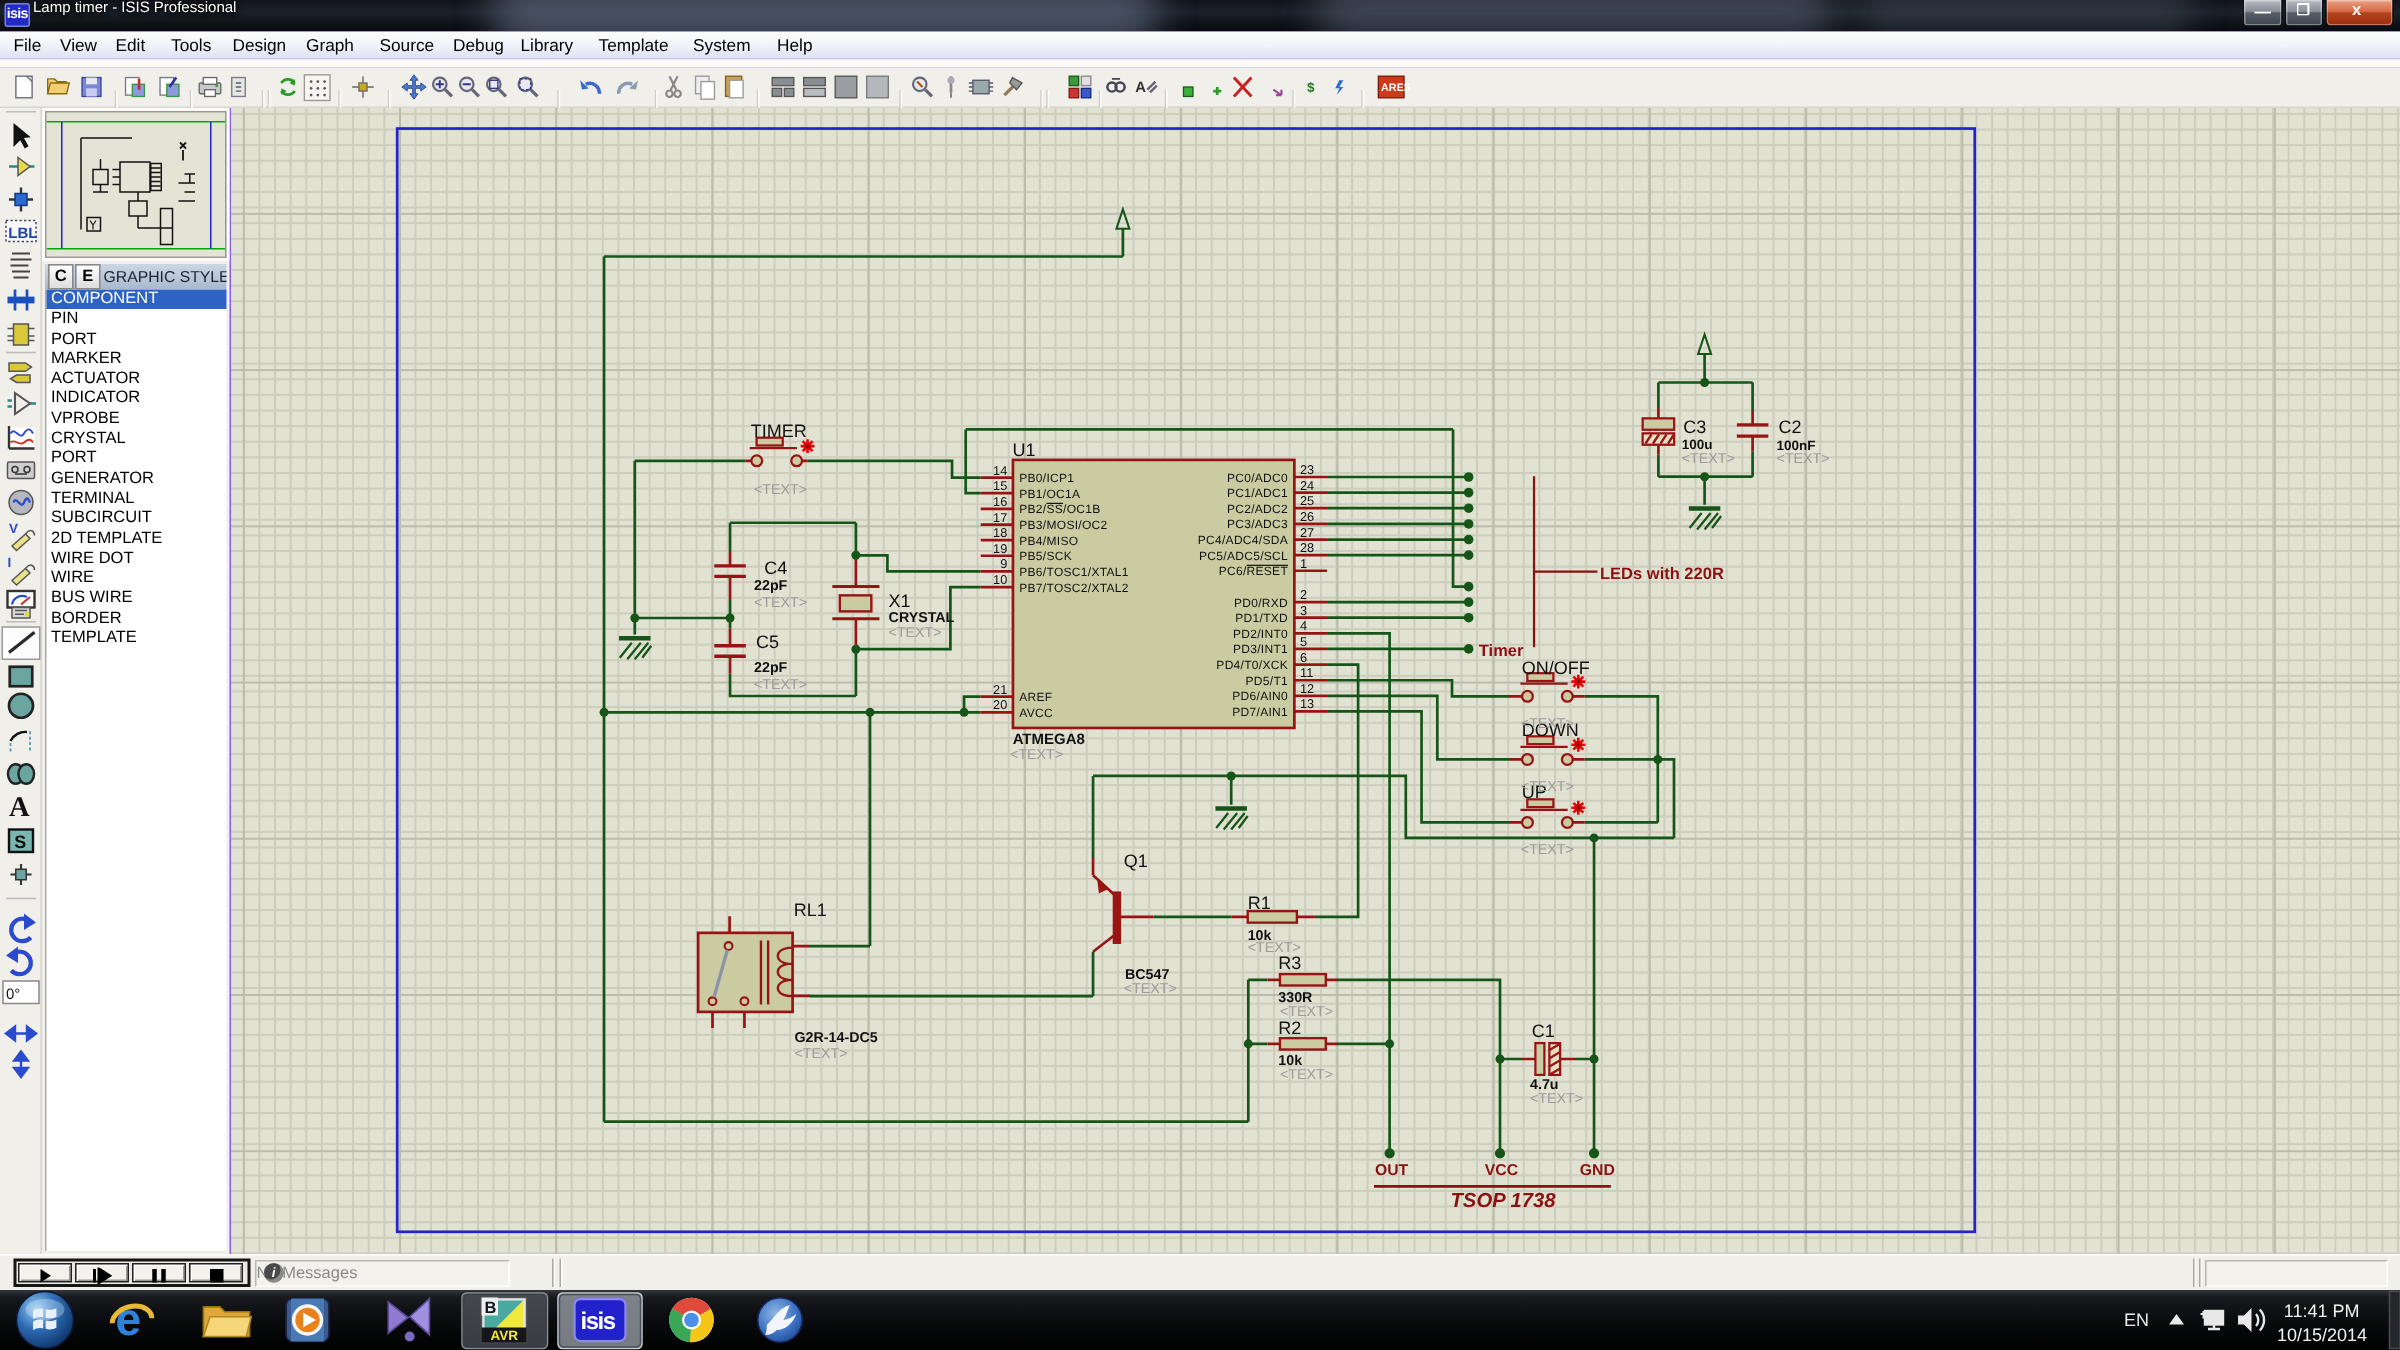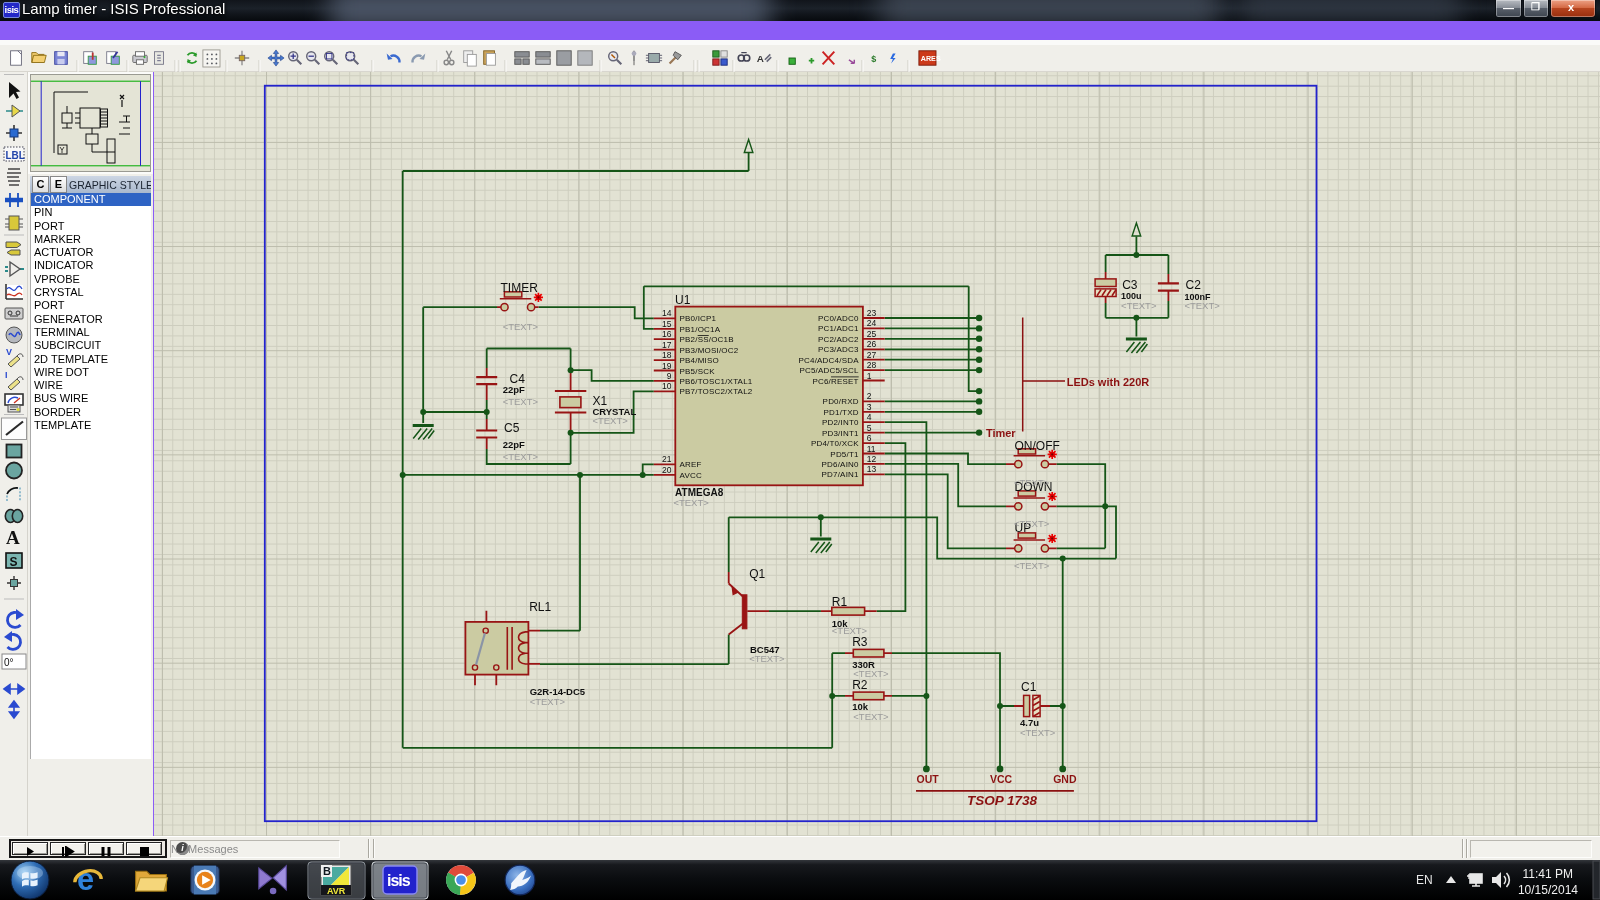--- a/index.html
+++ b/index.html
@@ -7,21 +7,21 @@
 #page{position:relative;width:1600px;height:900px;background:#8b5cf6;}
 
 
 #titlebar{position:absolute;left:0;top:0;width:1600px;height:21px;
  background:linear-gradient(180deg,#11151b 0%,#1b2129 40%,#10141a 70%,#070a0e 100%);overflow:hidden;}
 #titlebar .blob1{position:absolute;left:330px;top:-12px;width:440px;height:42px;background:#4e586a;filter:blur(13px);opacity:.95;}
 #titlebar .blob2{position:absolute;left:880px;top:-14px;width:340px;height:40px;background:#414a58;filter:blur(14px);opacity:.95;}
 #titlebar .blob3{position:absolute;left:1240px;top:-10px;width:220px;height:32px;background:#323a46;filter:blur(12px);opacity:.9;}
 #tbicon{position:absolute;left:3px;top:2px;width:17px;height:16px;background:#2328c8;border:1px solid #7788dd;border-radius:2px;color:#fff;
  font-weight:700;font-size:9.5px;text-align:center;line-height:14px;letter-spacing:-0.5px;}
-#tbtitle{position:absolute;left:22px;top:0;color:#fff;font-size:15px;text-shadow:0 0 4px #000,0 1px 3px #000;}
+#tbtitle{position:absolute;left:22px;top:0;color:#fff;font-size:10px;text-shadow:0 0 4px #000,0 1px 3px #000;}
 #winbtns{position:absolute;right:4px;top:0;width:101px;height:18px;}
 .wbtn{position:absolute;top:0;height:18px;border:1px solid #0c0f14;border-top:none;box-shadow:inset 0 0 0 1px rgba(255,255,255,.35);}
 #wmin{left:0;width:27px;background:linear-gradient(180deg,#b8bcc2 0%,#878d96 45%,#585f6a 50%,#3e454f 100%);border-radius:0 0 3px 3px;}
 #wmax{left:28px;width:26px;background:linear-gradient(180deg,#b8bcc2 0%,#878d96 45%,#585f6a 50%,#3e454f 100%);border-radius:0 0 3px 3px;}
 #wclose{left:55px;width:46px;background:linear-gradient(180deg,#eda185 0%,#d46a45 45%,#b5441f 50%,#982e0e 100%);border-radius:0 0 4px 4px;}
 .wglyph{position:absolute;color:#fff;font-weight:700;}
 
 
 #menubar{position:absolute;left:0;top:21px;width:1600px;height:19px;
  background:linear-gradient(180deg,#fdfdfe 0%,#f0f2fa 55%,#dde1f0 100%);border-bottom:1px solid #e8e8ee;}
@@ -33,21 +33,21 @@
 
 
 #main{position:absolute;left:0;top:72px;width:1600px;height:764px;}
 #toolcol{position:absolute;left:0;top:0;width:28px;height:764px;background:#f0efea;border-right:1px solid #d5d3cc;}
 #panel{position:absolute;left:28px;top:0;width:125px;height:764px;background:#f0efea;}
 #overview{position:absolute;left:2px;top:2px;width:121px;height:98px;background:#e4e4d6;border:1px solid #9a9a92;box-shadow:0 0 0 2px #fbfbf9;}
 #lsthead{position:absolute;left:2px;top:104px;width:121px;height:17px;background:linear-gradient(180deg,#cdd6e4,#a9b8cd);}
 .hbtn{position:absolute;top:0px;width:17px;height:17px;background:linear-gradient(180deg,#ffffff,#dddddd);border:1px solid #888;
  font-size:11px;font-weight:700;text-align:center;line-height:15px;color:#000;}
 #lsthead .cap{position:absolute;left:39px;top:2.5px;font-size:10.5px;color:#1a2330;white-space:nowrap;overflow:hidden;width:82px;}
-#list{position:absolute;left:2px;top:121px;width:121px;height:566px;background:#fff;border-left:1px solid #aaa;}
+#list{position:absolute;left:2px;top:121px;width:121px;height:641px;background:#fff;border-left:1px solid #aaa;}
 #list div{height:13.3px;font-size:11px;color:#000;padding-left:3px;line-height:13px;white-space:nowrap;}
 #list div.sel{background:#2e63c4;color:#fff;}
 
 
 #canvas{position:absolute;left:154px;top:0;width:1446px;height:764px;overflow:hidden;
  background-color:#e2e2d3;
  background-image:
   linear-gradient(#bcbcac 1px,transparent 1px),
   linear-gradient(90deg,#bcbcac 1px,transparent 1px),
   linear-gradient(#cdcdbe 1px,transparent 1px),
@@ -85,20 +85,34 @@
         </div>
       <div class="wbtn" id="wmax">
           <span class="wglyph" style="left:7px;top:1px;font-size:10px;">❐</span>
         </div>
       <div class="wbtn" id="wclose">
           <span class="wglyph" style="left:17px;top:1px;font-size:11px;">x</span>
         </div>
     </div>
   </div>
 
+  <div id="menubar">
+    <span style="left:9px;">File</span>
+      <span style="left:40px;">View</span>
+      <span style="left:77px;">Edit</span>
+    <span style="left:114px;">Tools</span>
+      <span style="left:155px;">Design</span>
+      <span style="left:204px;">Graph</span>
+    <span style="left:253px;">Source</span>
+      <span style="left:302px;">Debug</span>
+      <span style="left:347px;">Library</span>
+    <span style="left:399px;">Template</span>
+      <span style="left:462px;">System</span>
+      <span style="left:518px;">Help</span>
+  </div>
   <div id="menustrip"></div>
 
   <div id="toolbar">
   <svg width="1600" height="27" viewBox="0 0 1600 27">
     <defs>
       <g id="sep">
             <path d="M0,2 V24" stroke="#cfcdc5"></path>
             <path d="M1,2 V24" stroke="#fbfbf9"></path>
           </g>
       <g id="mag">

